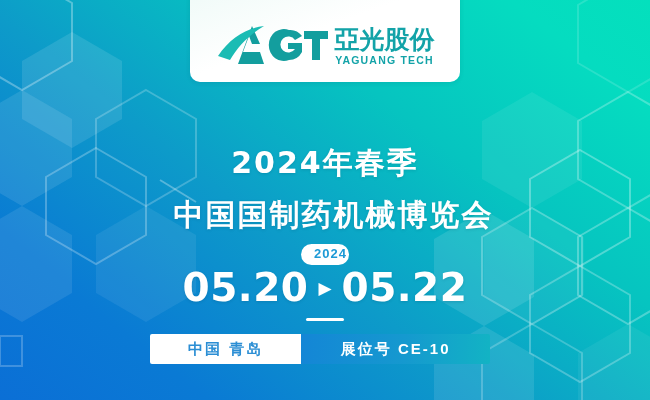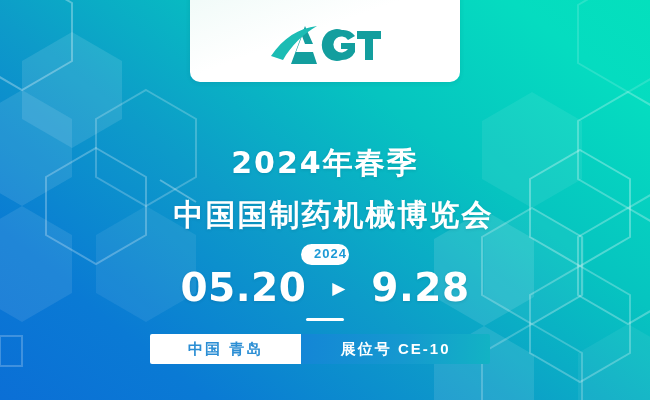--- a/index.html
+++ b/index.html
@@ -118,21 +118,21 @@
 
   
   .date-row {
     position: absolute;
     left: 0;
     right: 0;
     top: 268px;
     display: flex;
     align-items: center;
     justify-content: center;
-    gap: 26px;
+    gap: 10px;
     color: #ffffff;
   }
   .date-num {
     font-size: 39px;
     font-weight: bold;
     letter-spacing: 0.5px;
     line-height: 1;
     font-family: "DejaVu Sans", "Liberation Sans", sans-serif;
     text-shadow: 0 1px 3px rgba(0,60,90,0.18);
   }
@@ -238,34 +238,38 @@
 
           <path d="M22 42 L36 4 L44 22 L36 22 L33 14 L27 30 L44 30 L48 42 Z" fill="#139e9e"></path>
           <path d="M2 34 C 14 16, 30 6, 48 4 C 34 12, 22 24, 14 38 Z" fill="#1bbcb4"></path>
 
           <path d="M73 8 A 15 16 0 1 0 73 38 A 15 16 0 0 0 86 30 L 86 21 L 72 21 L 72 27 L 79 27
                    A 8 8 0 1 1 79 18 L 86 14 A 15 16 0 0 0 73 8 Z" fill="#139e9e"></path>
 
           <path d="M88 9 L 112 9 L 112 17 L 104 17 L 104 38 L 96 38 L 96 17 L 88 17 Z" fill="#139e9e"></path>
         </svg>
       </span>
+      <span class="logo-word">
+        <span class="logo-cn">亞光股份</span>
+        <span class="logo-en">YAGUANG TECH</span>
+      </span>
     </div>
   </div>
 
   <div class="headline">
     <div class="line1">2024年春季</div>
     <div class="line2">中国国制药机械博览会</div>
   </div>
 
   <div class="year-badge">2024</div>
 
   <div class="date-row">
     <span class="date-num">05.20</span>
     <span class="date-arrow">▶</span>
-    <span class="date-num">9.28</span>
+    <span class="date-num">05.22</span>
   </div>
 
   <div class="divider"></div>
 
   <div class="info-bar">
     <div class="info-city">中国 青岛</div>
     <div class="info-booth">展位号 CE-10</div>
   </div>
 
 </div>

